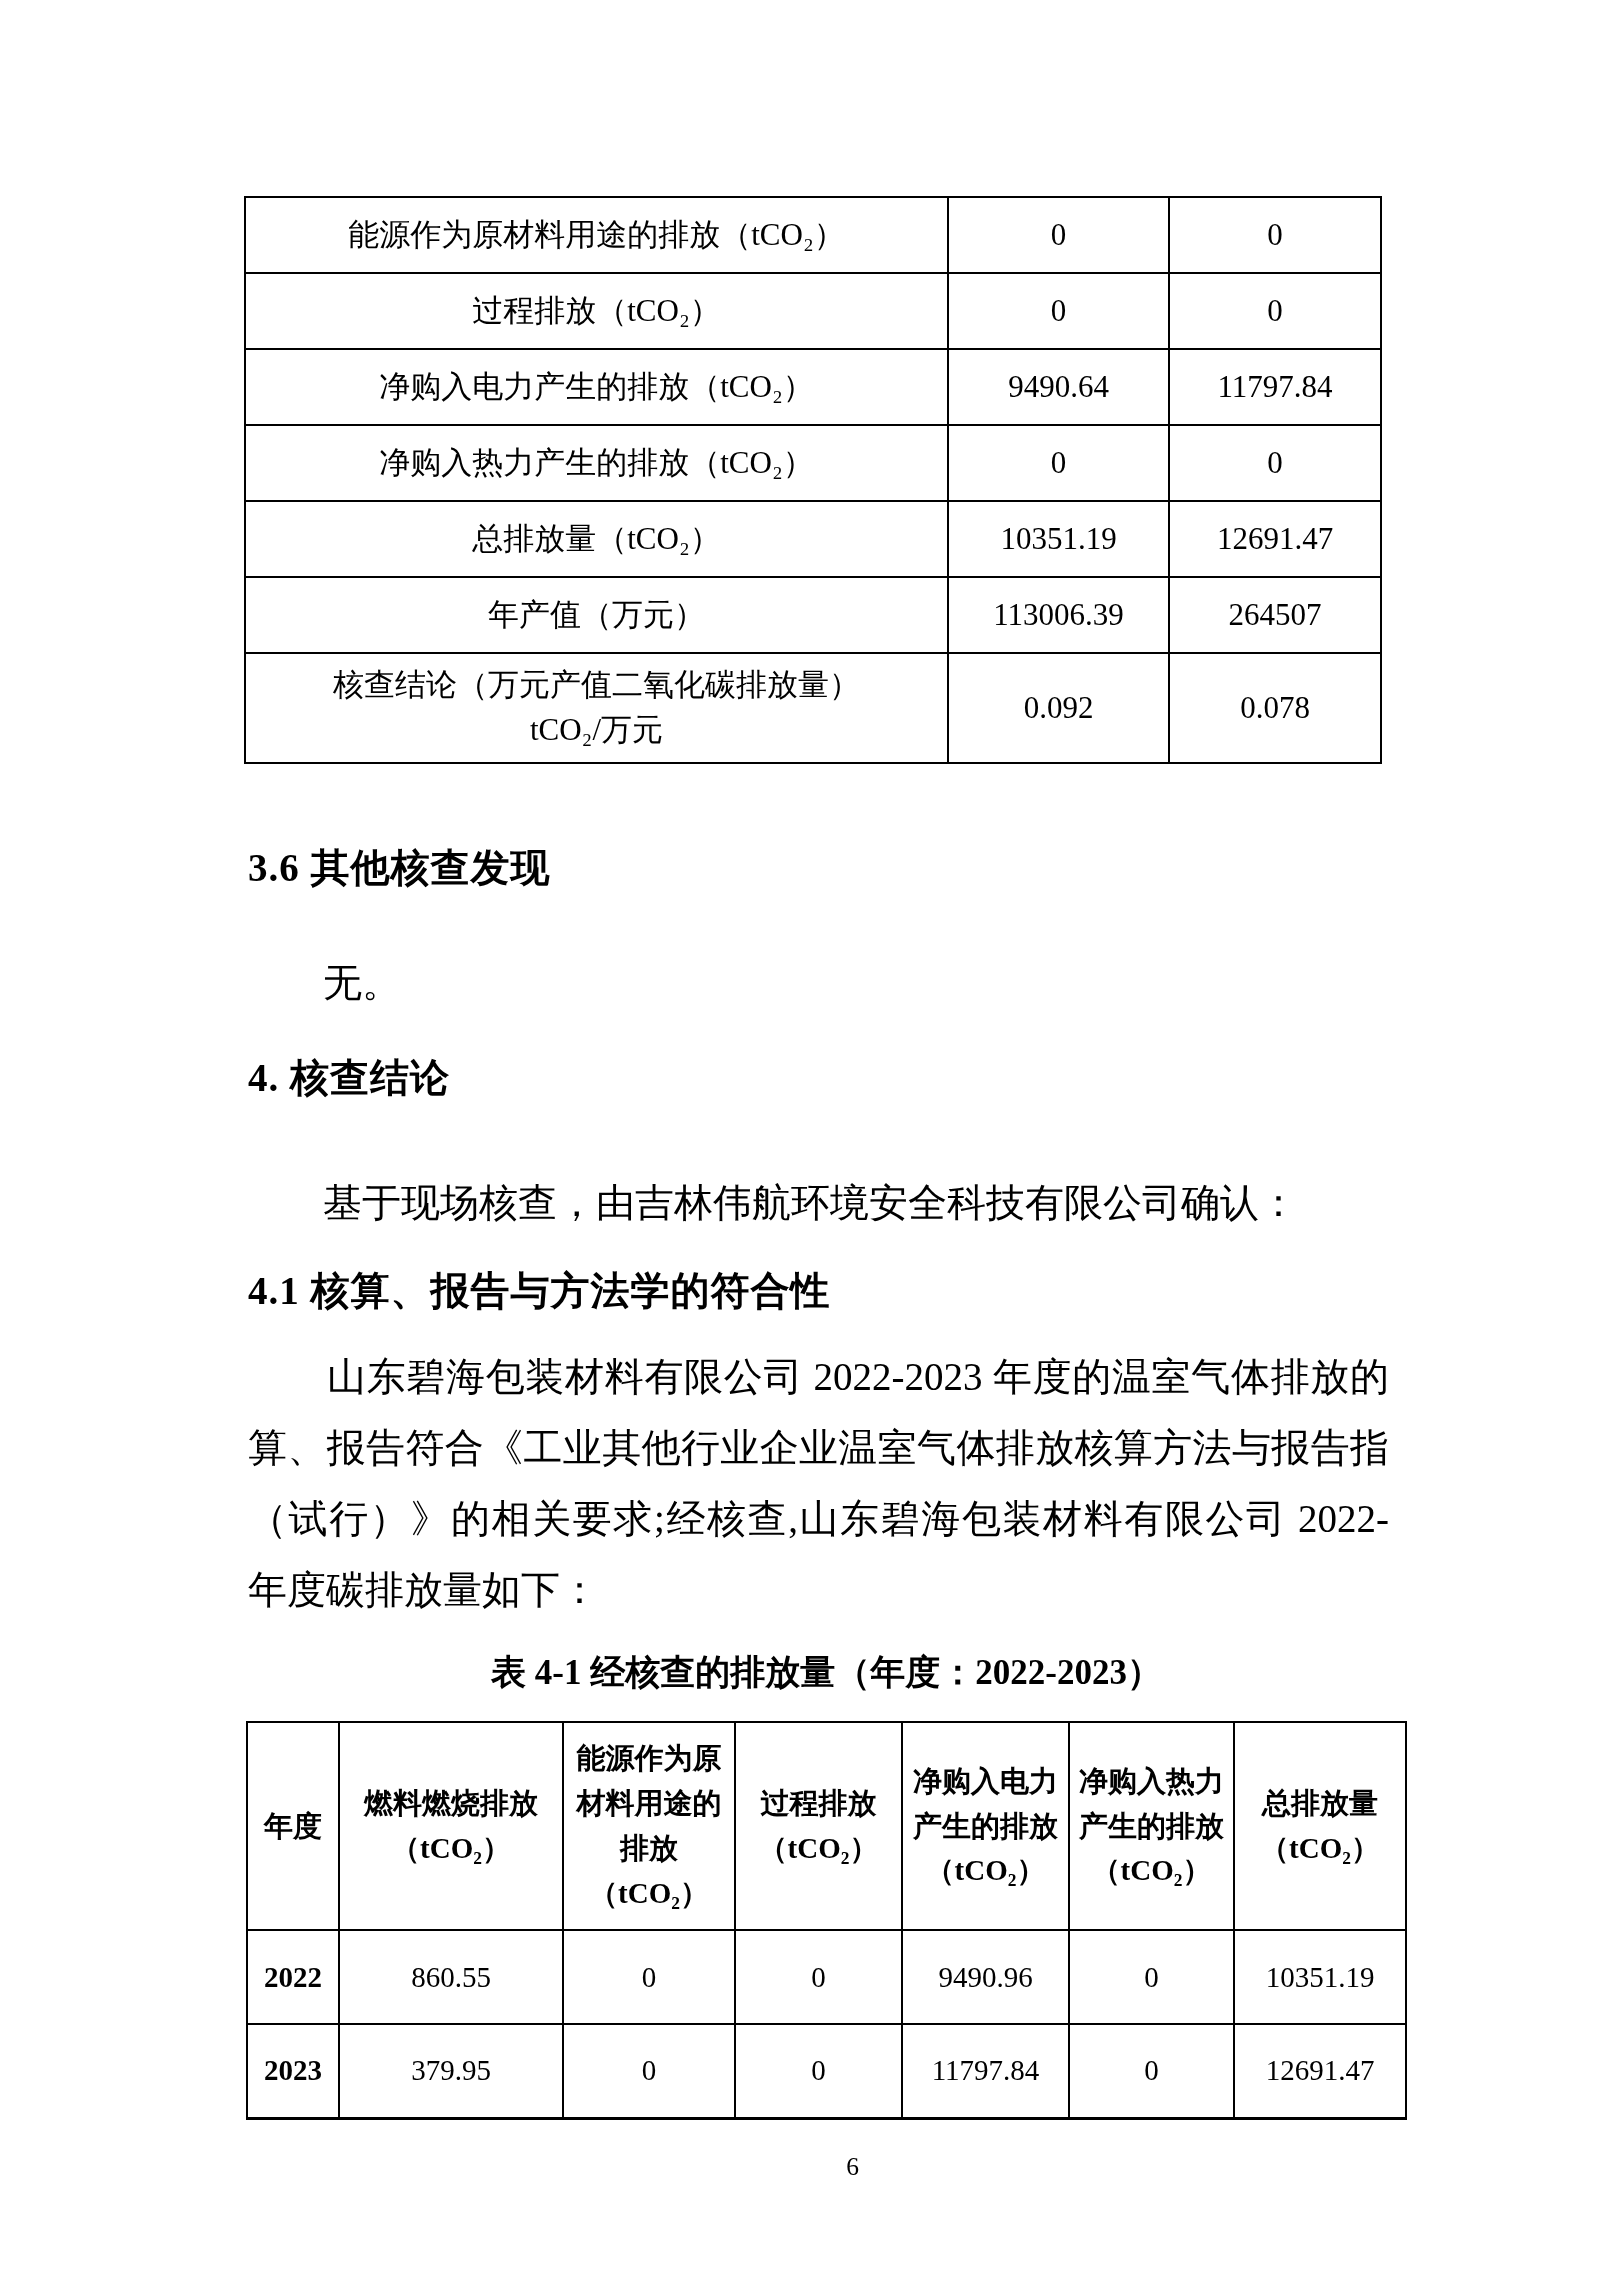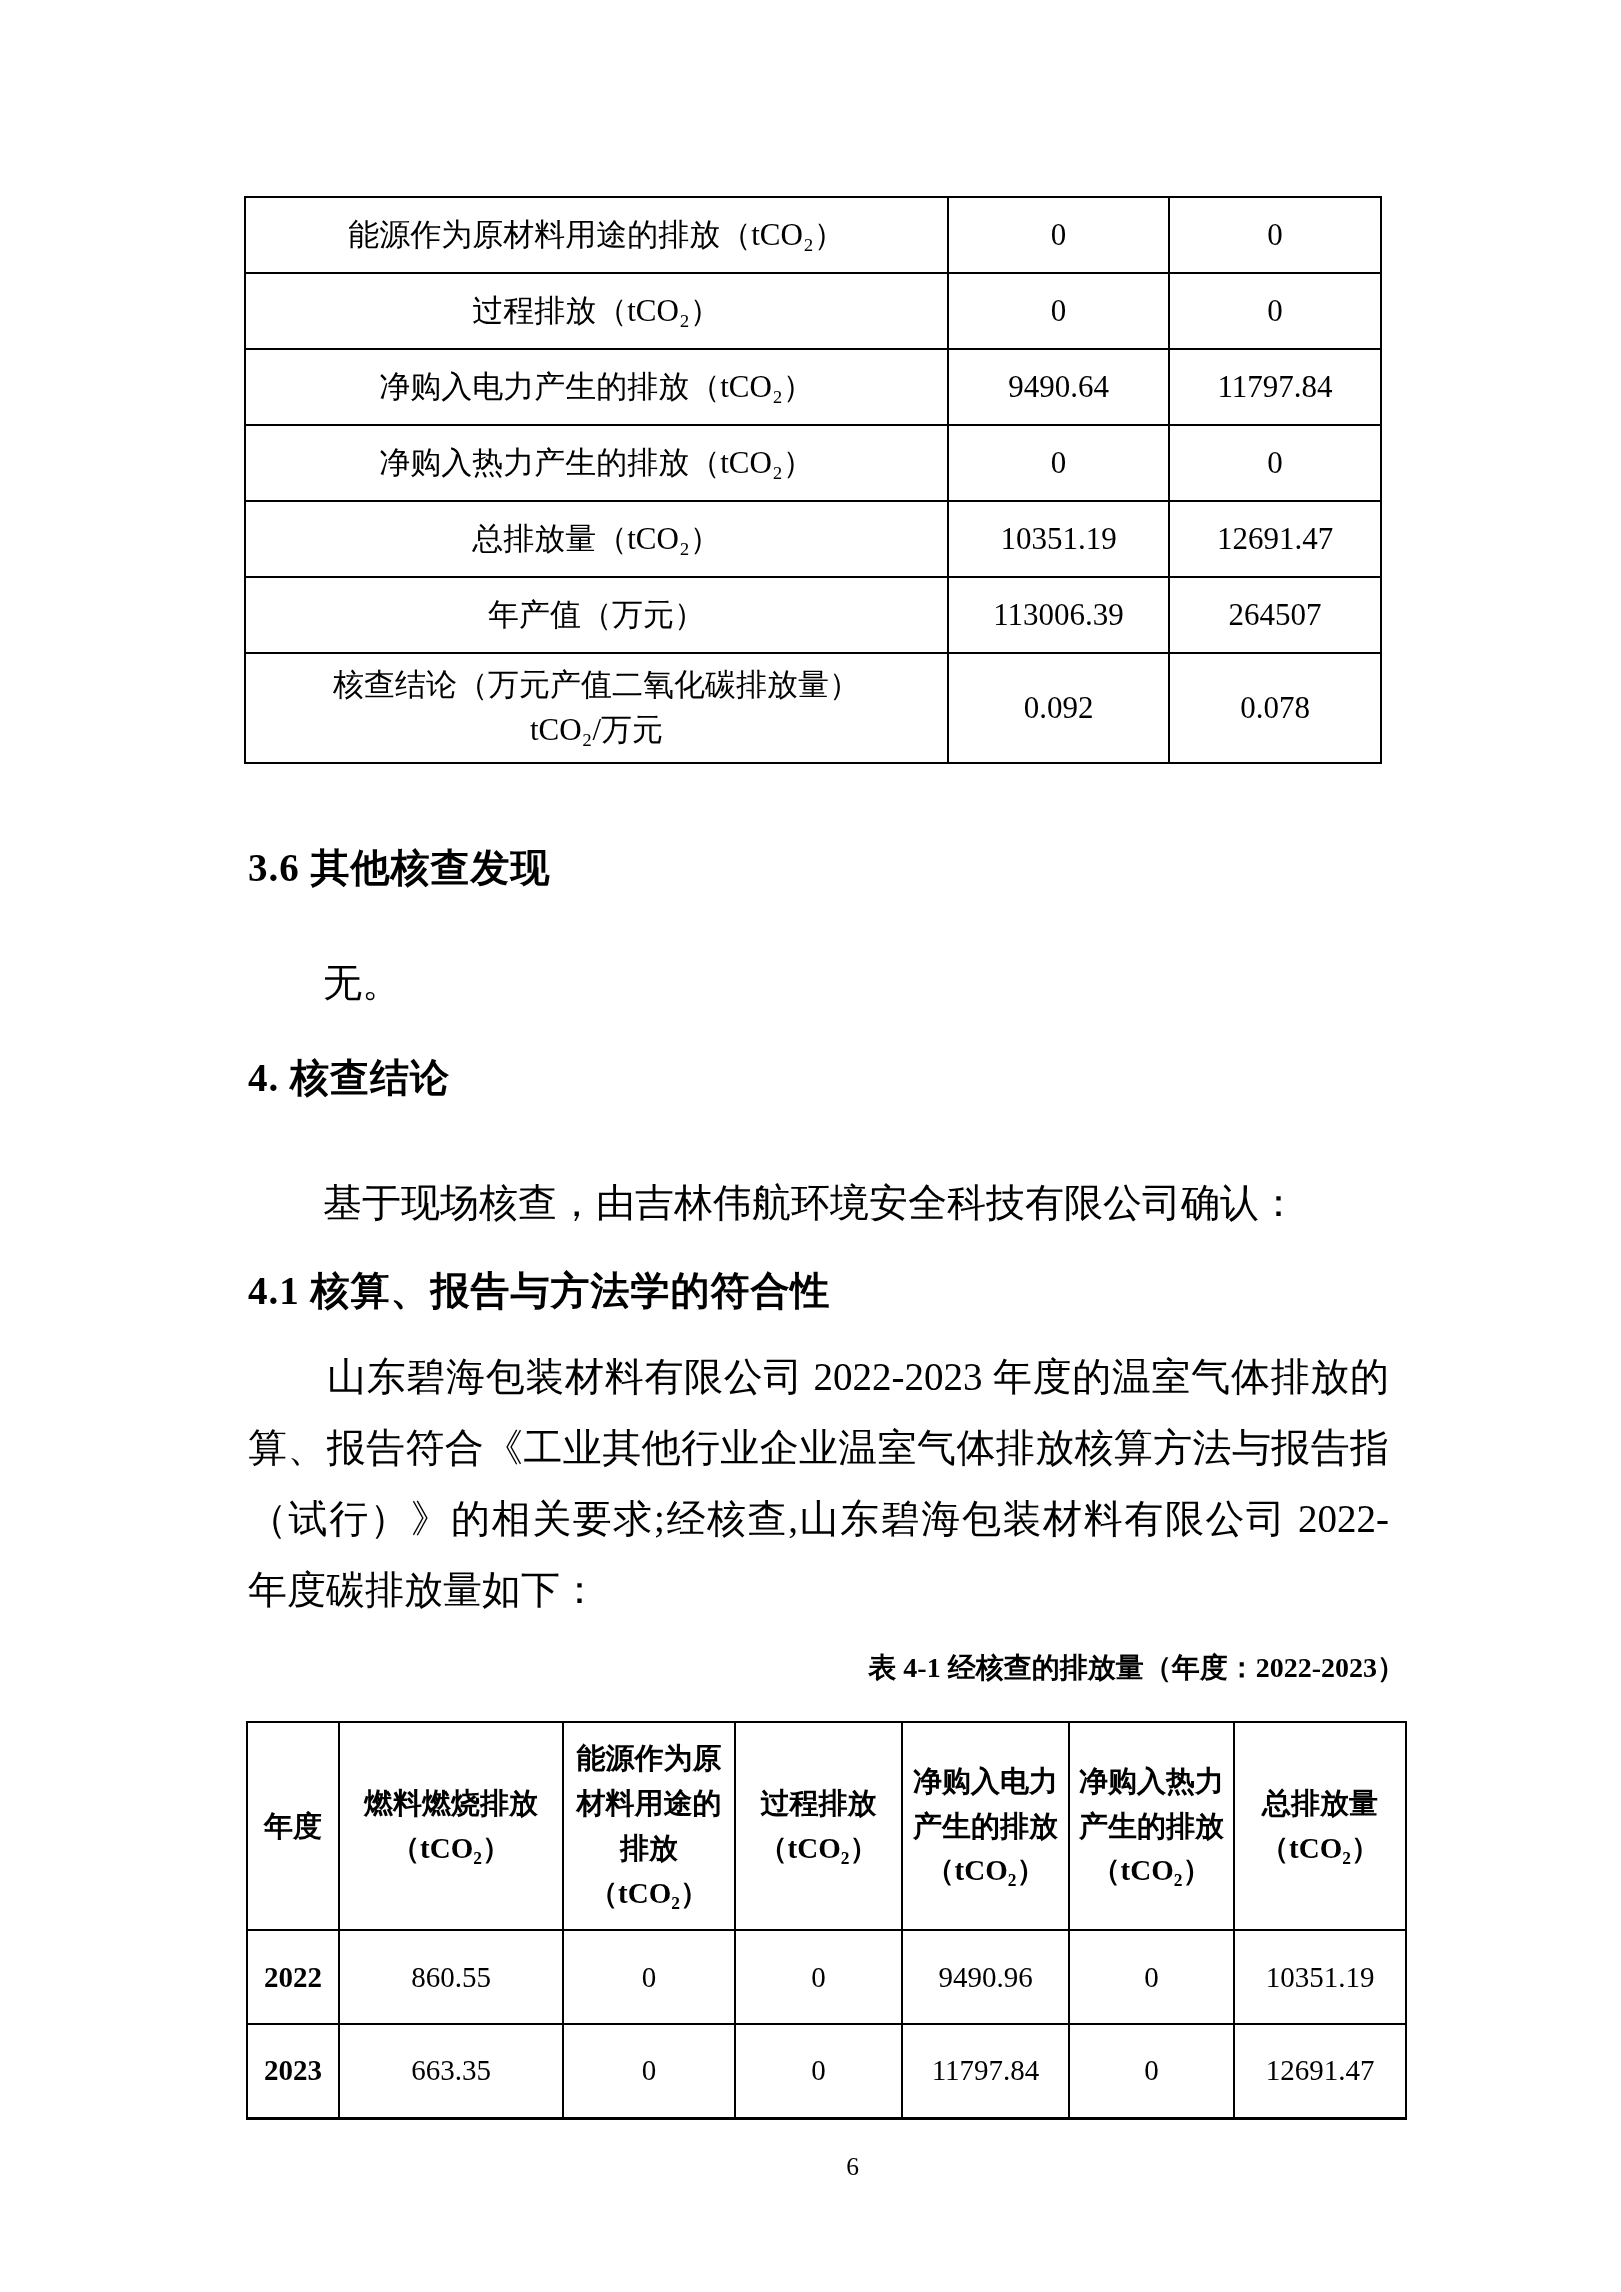--- a/index.html
+++ b/index.html
@@ -73,22 +73,22 @@
   }
   .para .pline.first { text-indent: 79px; }
   .para .pline.last  { text-align: left; text-align-last: left; }
 
   
   .t2-caption {
     position: absolute;
     left: 248px;
     top: 1649px;
     width: 1157px;
-    text-align: right;
-    font-size: 28px;
+    text-align: center;
+    font-size: 35px;
     font-weight: bold;
     white-space: pre;
   }
   table.t2 {
     position: absolute;
     left: 246px;
     top: 1721px;
     width: 1158px;
     border-collapse: collapse;
     table-layout: fixed;
@@ -210,21 +210,21 @@
         <td class="year">2022</td>
         <td>860.55</td>
         <td>0</td>
         <td>0</td>
         <td>9490.96</td>
         <td>0</td>
         <td>10351.19</td>
       </tr>
       <tr class="data">
         <td class="year">2023</td>
-        <td>663.35</td>
+        <td>379.95</td>
         <td>0</td>
         <td>0</td>
         <td>11797.84</td>
         <td>0</td>
         <td>12691.47</td>
       </tr>
     </tbody>
   </table>
 
   <div class="page-num">6</div>

